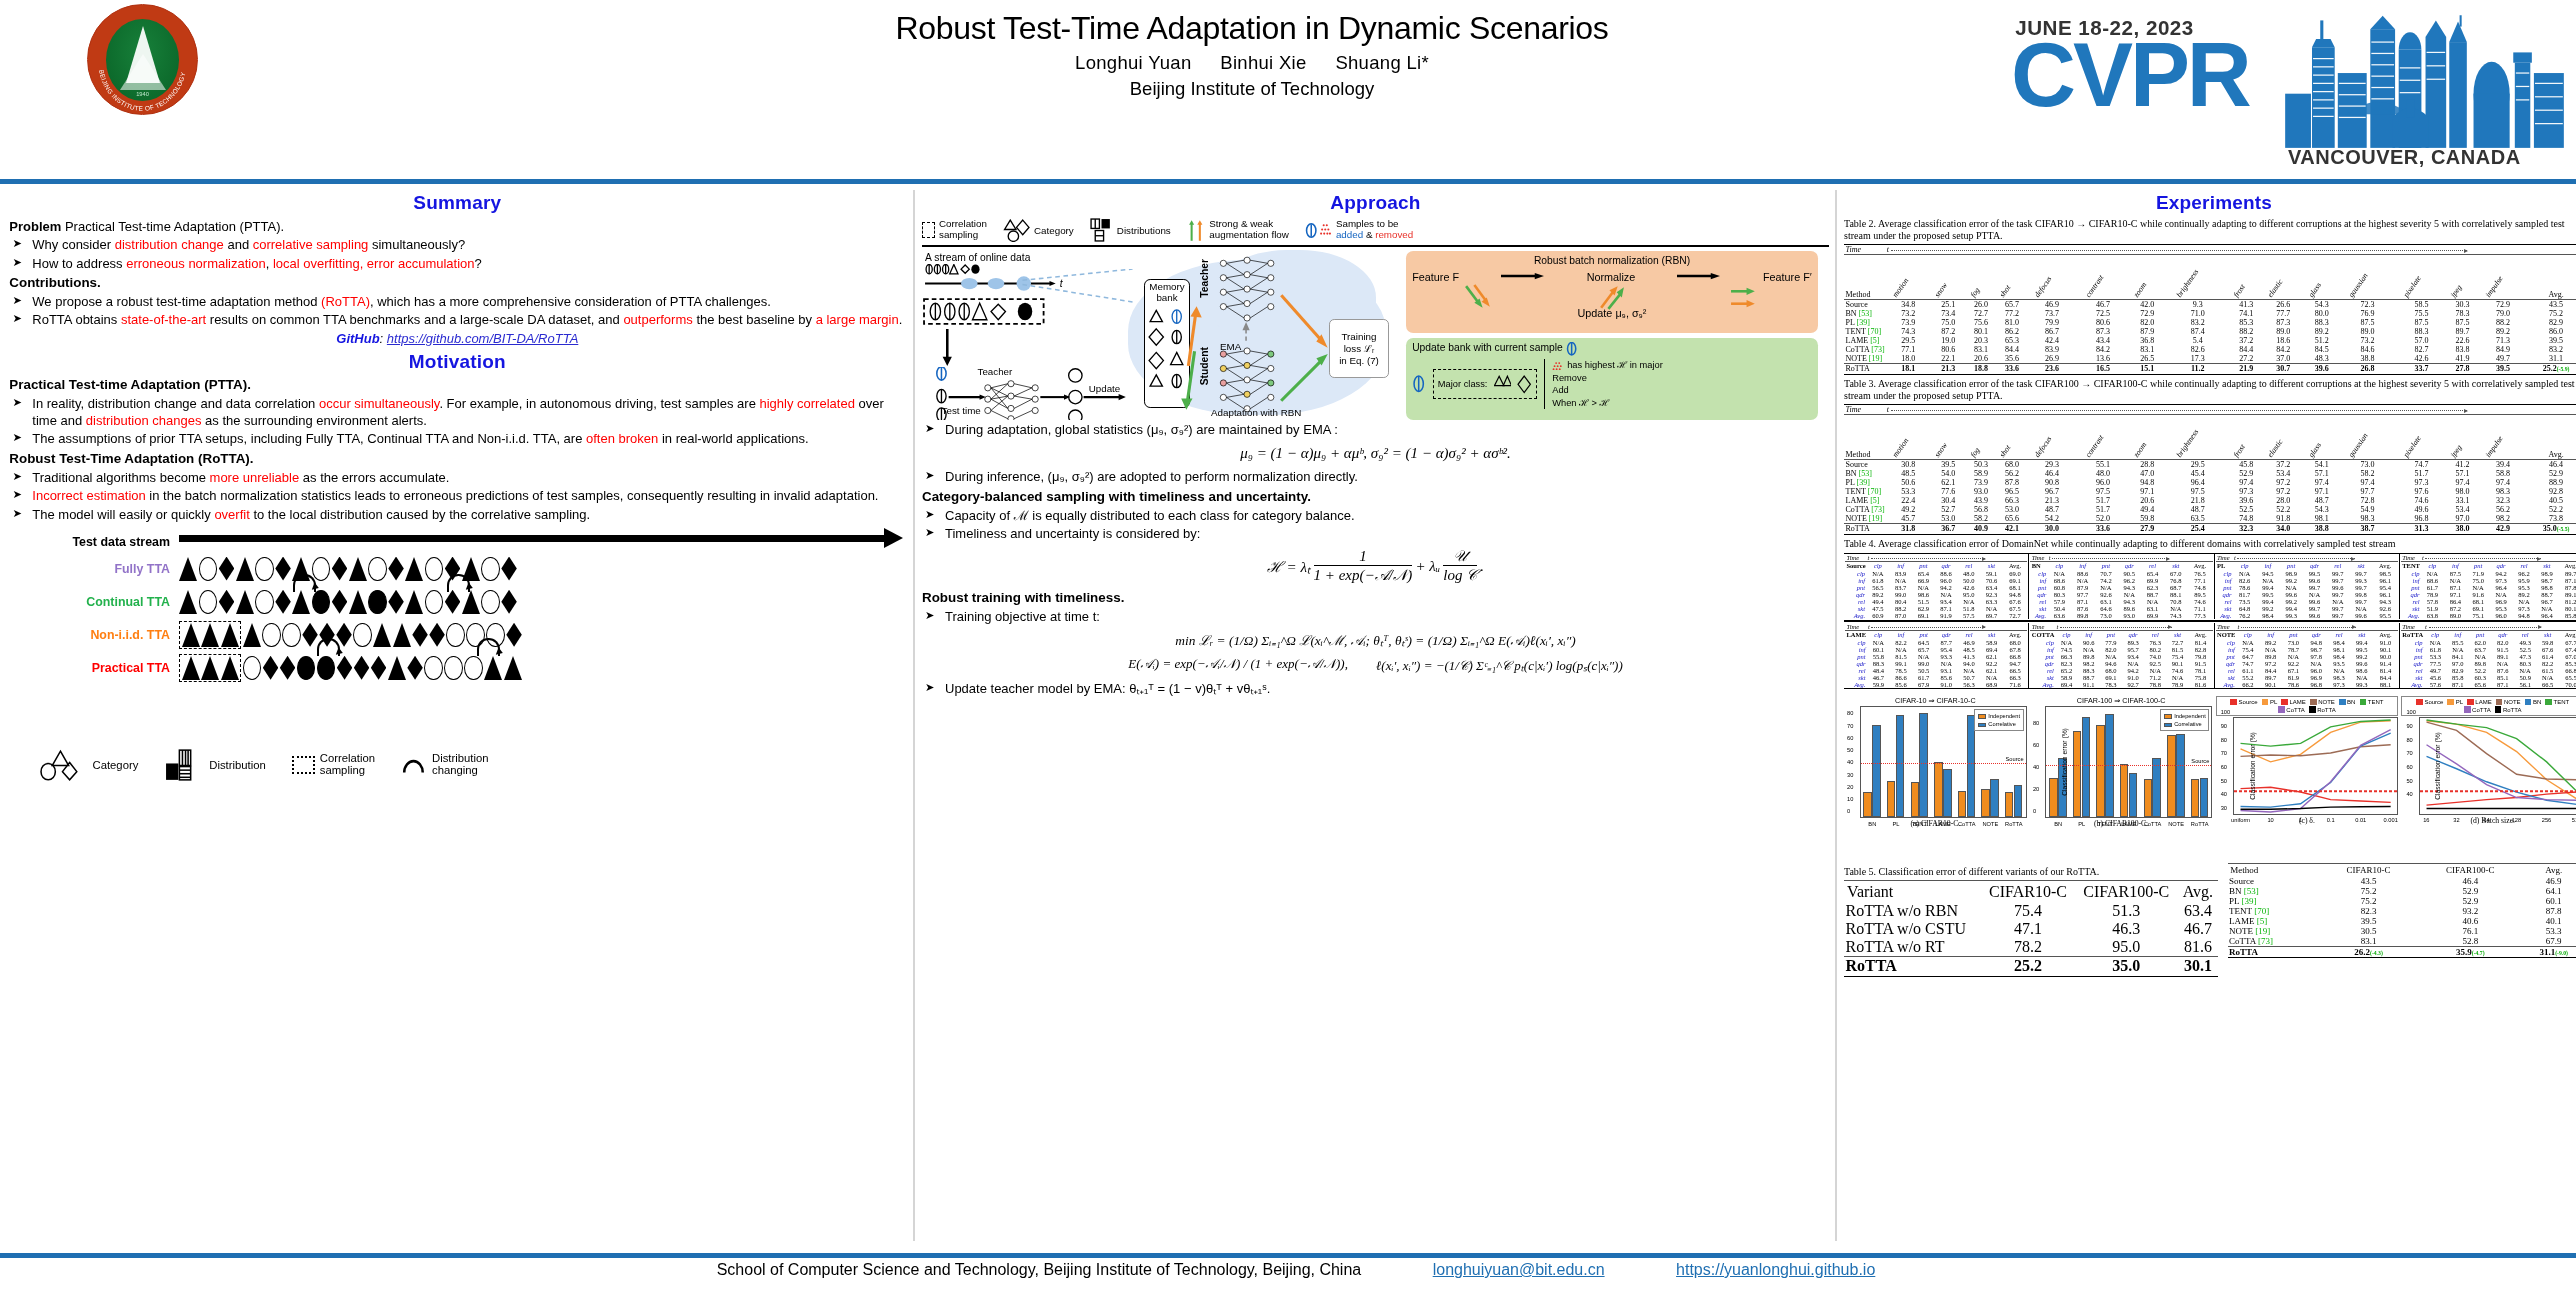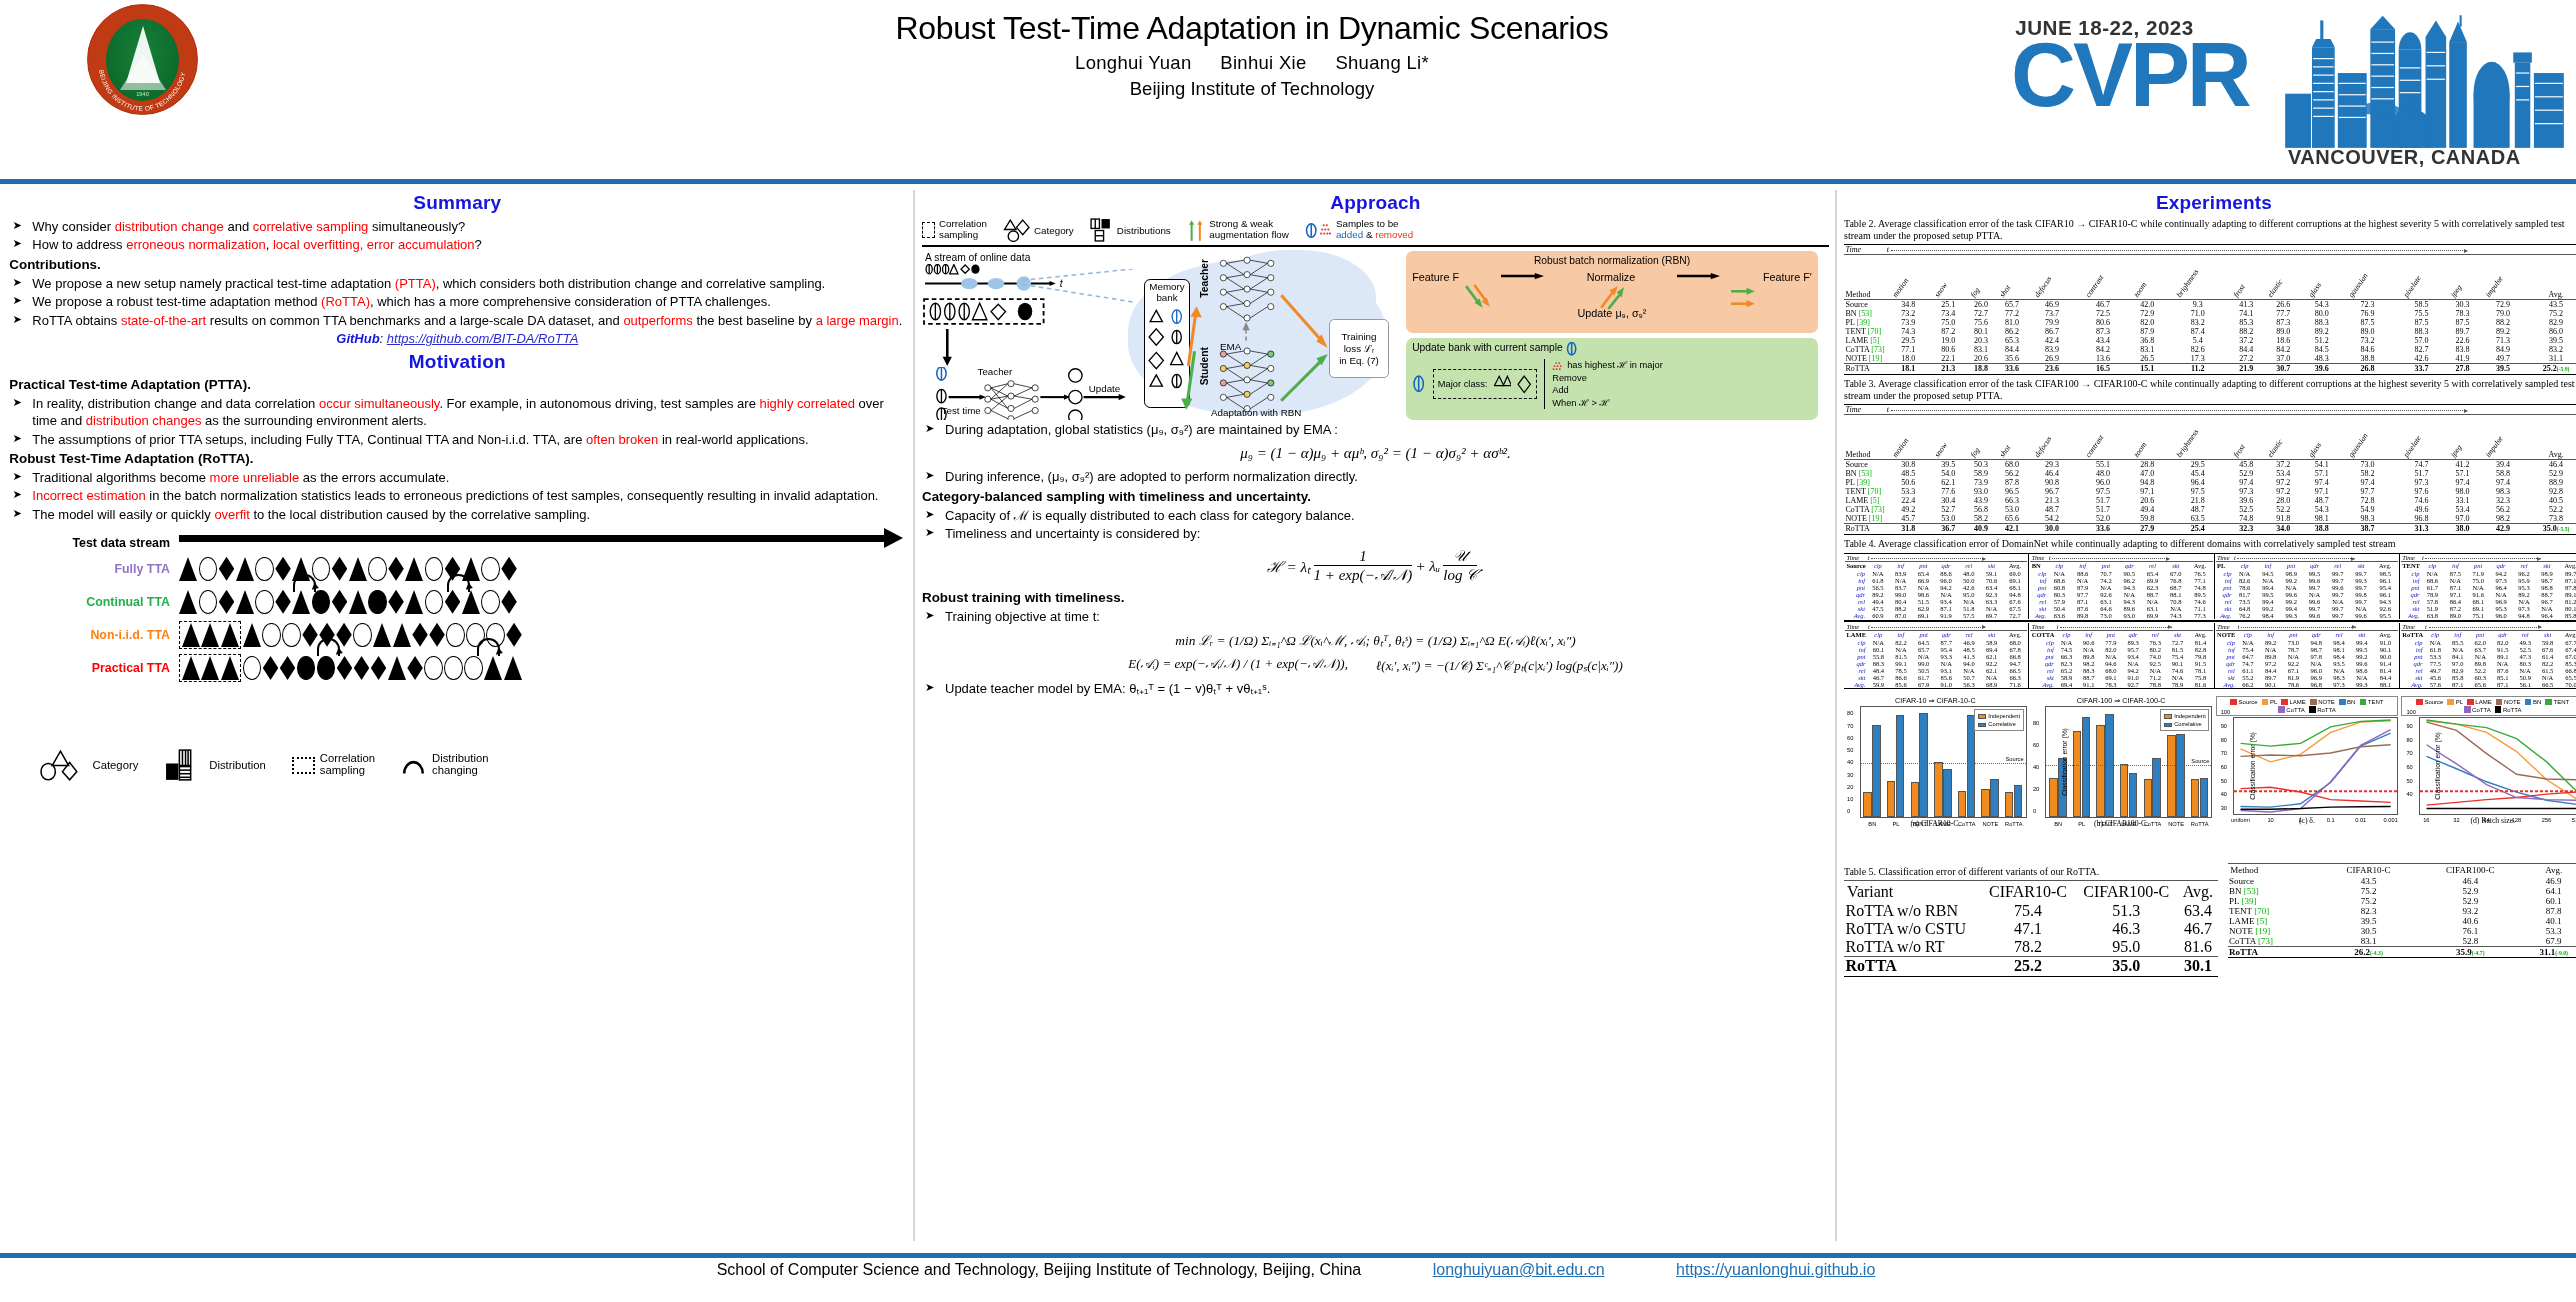--- a/index.html
+++ b/index.html
@@ -270,33 +270,33 @@
     <div id="cvpr-city">VANCOUVER, CANADA</div>
   </div>
 </div>
 <div id="header-rule"></div>
 <div class="col-divider" id="div1"></div>
 <div class="col-divider" id="div2"></div>
 
 <div class="col" id="col-left">
   <div class="sec-title">Summary</div>
 
+  <div class="para">
+    <b>Problem</b><span> Practical Test-time Adaptation (PTTA).</span>
+  </div>
 
   <div class="bullet">
     <span>Why consider </span><span class="r">distribution change</span><span> and </span><span class="r">correlative sampling</span><span> simultaneously?</span>
   </div>
   <div class="bullet">
     <span>How to address </span><span class="r">erroneous normalization</span><span>, </span><span class="r">local overfitting, error accumulation</span><span>?</span>
   </div>
 
   <div class="bold-head">Contributions.</div>
 
-  <div class="bullet">
-    <span>We propose a new setup namely practical test-time adaptation </span><span class="r">(PTTA)</span><span>, which considers both distribution change and correlative sampling.</span>
-  </div>
   <div class="bullet">
     <span>We propose a robust test-time adaptation method </span><span class="r">(RoTTA)</span><span>, which has a more comprehensive consideration of PTTA challenges.</span>
   </div>
   <div class="bullet">
     <span>RoTTA obtains </span><span class="r">state-of-the-art</span><span> results on common TTA benchmarks and a large-scale DA dataset, and </span><span class="r">outperforms</span><span> the best baseline by </span><span class="r">a large margin</span><span>.</span>
   </div>
 
   <div class="para centered" style="margin-top:1px;font-style:italic;">
     <b class="blue">GitHub</b><span>: </span><a class="link" href="#">https://github.com/BIT-DA/RoTTA</a>
   </div>

